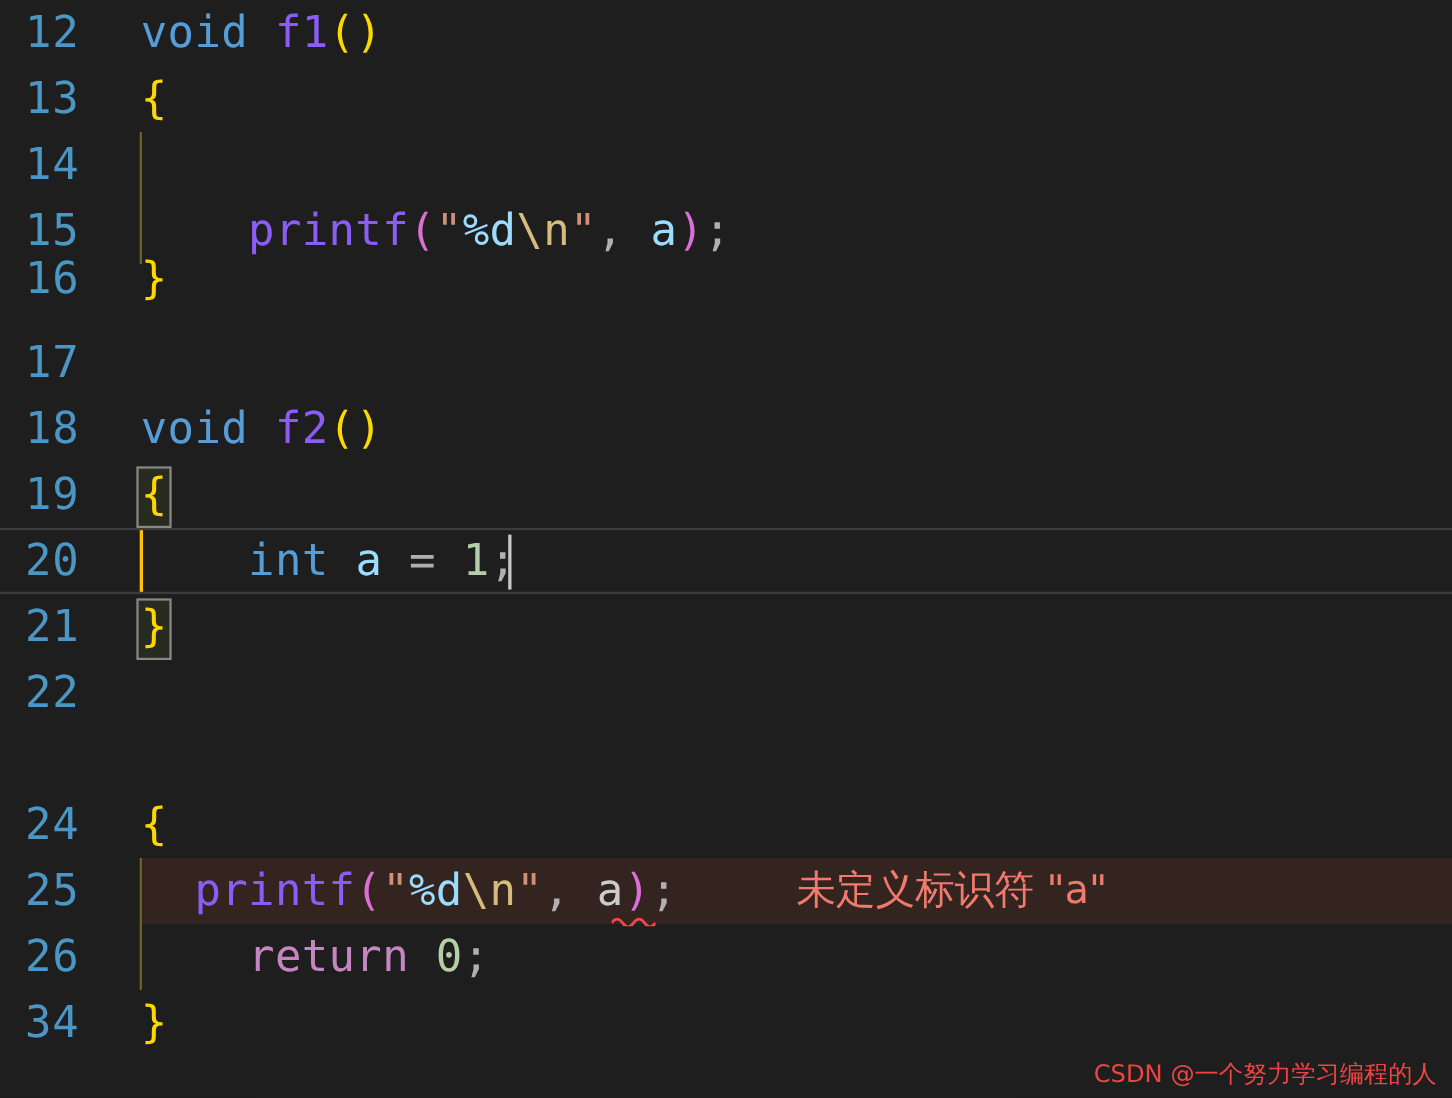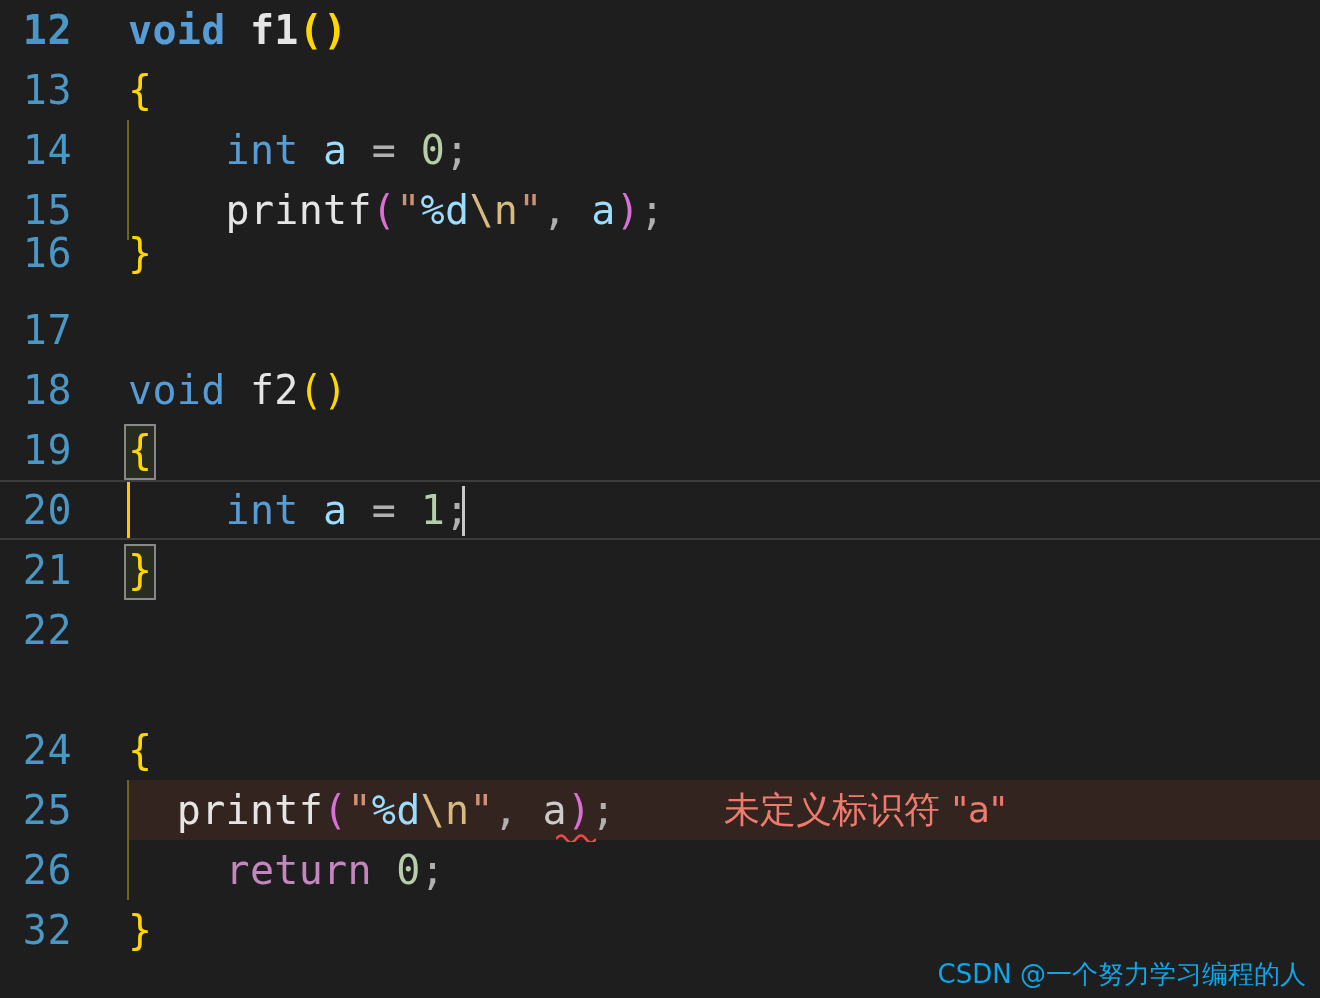--- a/index.html
+++ b/index.html
@@ -53,21 +53,21 @@
     height: 60px;
     line-height: 60px;
     font-size: 40px;
     white-space: pre;
     color: #d4d4d4;
     letter-spacing: 0.3px;
   }
 
   
   .t-key      { color: #569cd6; }   
-  .t-fn       { color: #e5e5e5; }   
+  .t-fn       { color: #8b5cf6; }   
   .t-paren-y  { color: #ffd700; }   
   .t-paren-m  { color: #da70d6; }   
   .t-brace    { color: #ffd700; }   
   .t-var      { color: #9cdcfe; }   
   .t-var-err  { color: #cccccc; }   
   .t-op       { color: #b0b0b0; }   
   .t-num      { color: #b5cea8; }   
   .t-str      { color: #ce9178; }   
   .t-fmt      { color: #9cdcfe; }   
   .t-esc      { color: #d7ba7d; }   
@@ -143,22 +143,22 @@
     white-space: pre;
     z-index: 3;
   }
 
   
   .watermark {
     position: absolute;
     right: 14px;
     bottom: 6px;
     font-family: "DejaVu Sans", "Liberation Sans", sans-serif;
-    font-size: 26px;
-    color: #0ea5e9;
+    font-size: 22px;
+    color: #ef4444;
     white-space: pre;
     z-index: 5;
   }
 
   .layer { position: absolute; left:0; top:0; }
 </style>
 </head>
 <body>
 
 <div id="editor">
@@ -173,33 +173,32 @@
 
     <div class="error-line-bg" style="top:780px;"></div>
 
     <div class="guide" style="top:780px; height:120px;"></div>
 
     <div class="bracket-box" style="left:124px; top:424px; width:32px; height:56px;"></div>
 
     <div class="bracket-box" style="left:124px; top:544px; width:32px; height:56px;"></div>
   </div>
 
-  <div class="line" style="top:0;position:absolute;font-weight:bold;">
+  <div class="line" style="top:0;position:absolute;">
     <div class="gutter">12</div>
     <div class="code"><span class="t-key">void</span><span> </span><span class="t-fn">f1</span><span class="t-paren-y">(</span><span class="t-paren-y">)</span></div>
   </div>
 
   <div class="line" style="top:60px;position:absolute;">
     <div class="gutter">13</div>
     <div class="code"><span class="t-brace">{</span></div>
   </div>
 
   <div class="line" style="top:120px;position:absolute;">
     <div class="gutter">14</div>
-    <div class="code"><span>    </span><span class="t-key">int</span><span> </span><span class="t-var">a</span><span> </span><span class="t-op">=</span><span> </span><span class="t-num">0</span><span class="t-op">;</span></div>
   </div>
 
   <div class="line" style="top:180px;position:absolute;">
     <div class="gutter">15</div>
     <div class="code"><span>    </span><span class="t-fn">printf</span><span class="t-paren-m">(</span><span class="t-str">"</span><span class="t-fmt">%d</span><span class="t-esc">\n</span><span class="t-str">"</span><span class="t-op">,</span><span> </span><span class="t-var">a</span><span class="t-paren-m">)</span><span class="t-op">;</span></div>
   </div>
 
   <div class="line" style="top:223px;position:absolute;">
     <div class="gutter">16</div>
     <div class="code"><span class="t-brace">}</span></div>
@@ -253,19 +252,19 @@
   </svg>
 
   <div class="inline-error" style="left:724px; top:780px;">未定义标识符 "a"</div>
 
   <div class="line" style="top:840px;position:absolute;">
     <div class="gutter">26</div>
     <div class="code"><span>    </span><span class="t-ret">return</span><span> </span><span class="t-num">0</span><span class="t-op">;</span></div>
   </div>
 
   <div class="line" style="top:900px;position:absolute;">
-    <div class="gutter">32</div>
+    <div class="gutter">34</div>
     <div class="code"><span class="t-brace">}</span></div>
   </div>
 
   <div class="watermark">CSDN @一个努力学习编程的人</div>
 
 </div>
 
 </body></html>

